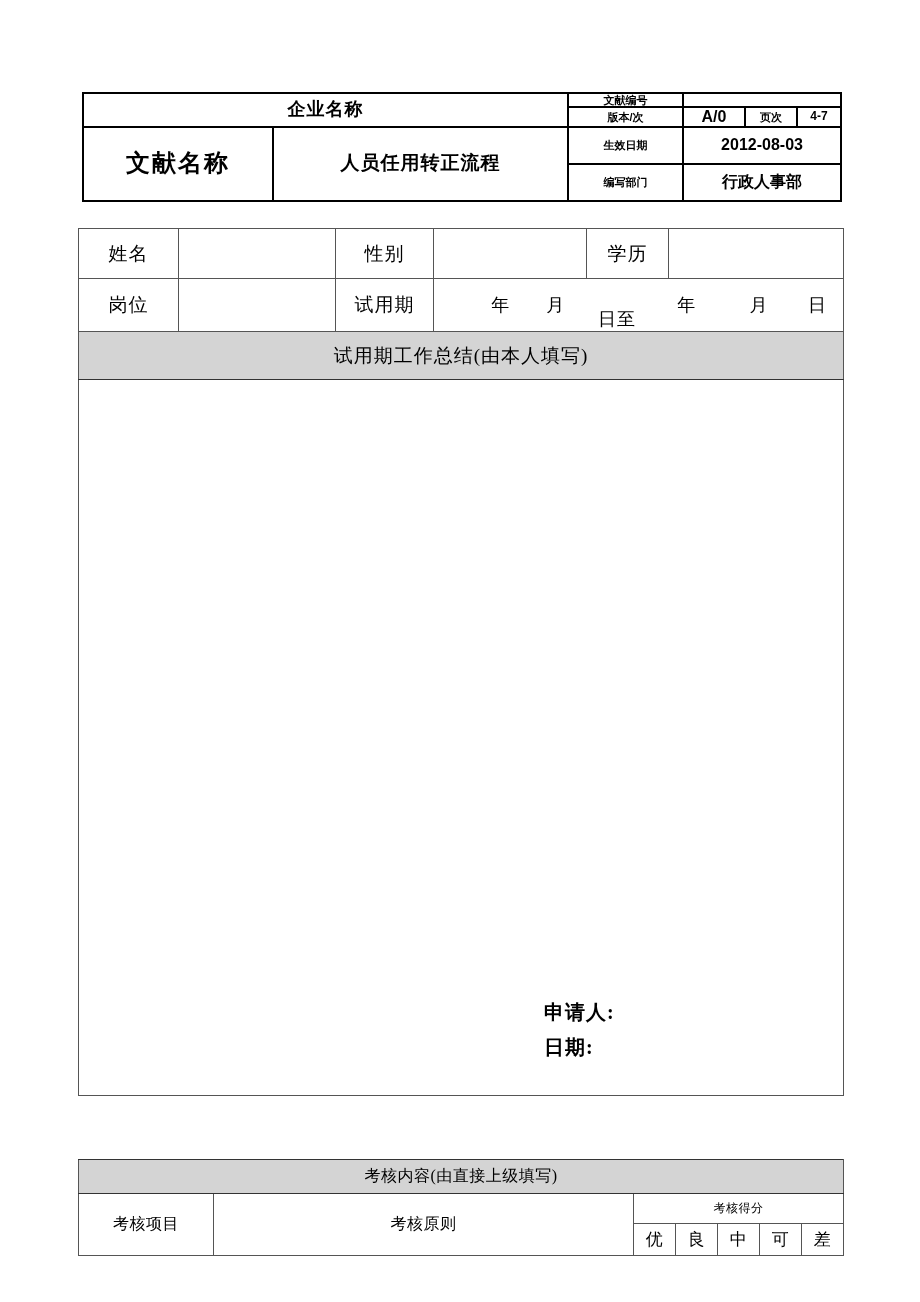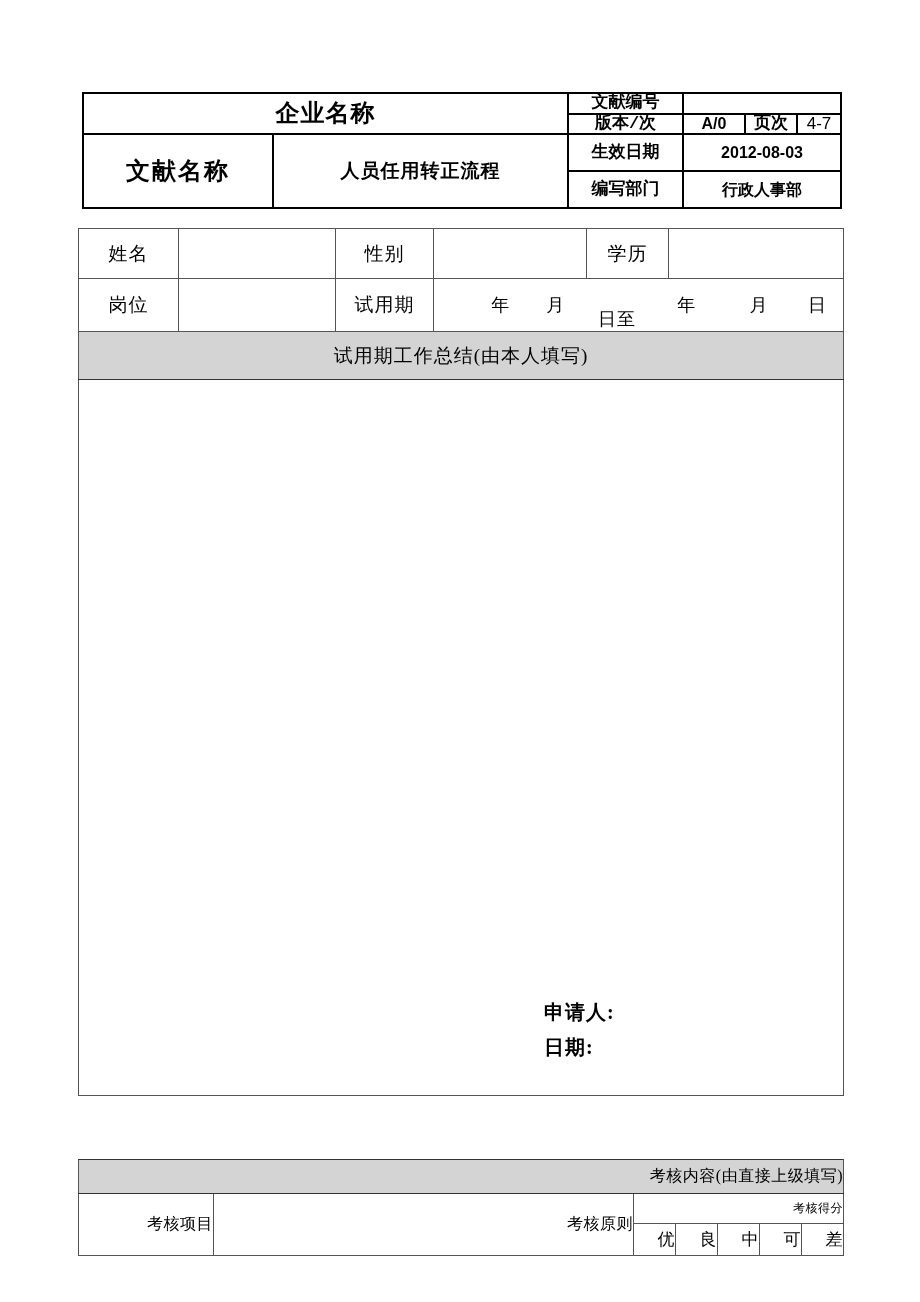--- a/index.html
+++ b/index.html
@@ -34,50 +34,50 @@
   }
   .hdr-table td {
     border: 2px solid #000;
     padding: 0;
     text-align: center;
     vertical-align: middle;
     line-height: 1.1;
   }
 
   .cell-company {
-    font-size: 24px;
+    font-size: 18px;
     font-weight: bold;
     letter-spacing: 1px;
     font-family: "Liberation Sans", "DejaVu Sans", sans-serif;
   }
   .cell-docname-lbl {
     font-size: 24px;
     font-weight: bold;
     letter-spacing: 2px;
     font-family: "Liberation Sans", "DejaVu Sans", sans-serif;
   }
   .cell-docname-val {
     font-size: 19px;
     font-weight: bold;
     letter-spacing: 1px;
     font-family: "Liberation Sans", "DejaVu Sans", sans-serif;
   }
   .hdr-lbl {
-    font-size: 17px;
-    font-weight: bold;
-    font-family: Liberation Mono, monospace;
+    font-size: 11px;
+    font-weight: bold;
+    font-family: Liberation Sans, sans-serif;
   }
   .hdr-val {
     font-size: 16px;
     font-weight: bold;
     font-family: "Liberation Sans", "DejaVu Sans", sans-serif;
   }
   .hdr-val-sm {
-    font-size: 17px;
-    font-weight: normal;
+    font-size: 12px;
+    font-weight: bold;
     font-family: "Liberation Sans", "DejaVu Sans", sans-serif;
   }
 
   
   .main-table {
     position: absolute;
     left: 78px;
     top: 228px;
     width: 765px;
     border-collapse: collapse;
@@ -138,21 +138,21 @@
     position: absolute;
     left: 78px;
     top: 1159px;
     width: 765px;
     border-collapse: collapse;
     table-layout: fixed;
   }
   .assess-table td {
     border: 1px solid #555;
     padding: 0;
-    text-align: right;
+    text-align: center;
     vertical-align: middle;
     font-size: 16px;
     letter-spacing: 0.5px;
   }
   td.a-band {
     background: #d4d4d4;
     height: 33px;
     font-size: 16px;
     border-top: 1px solid #333;
     border-bottom: 1px solid #333;

